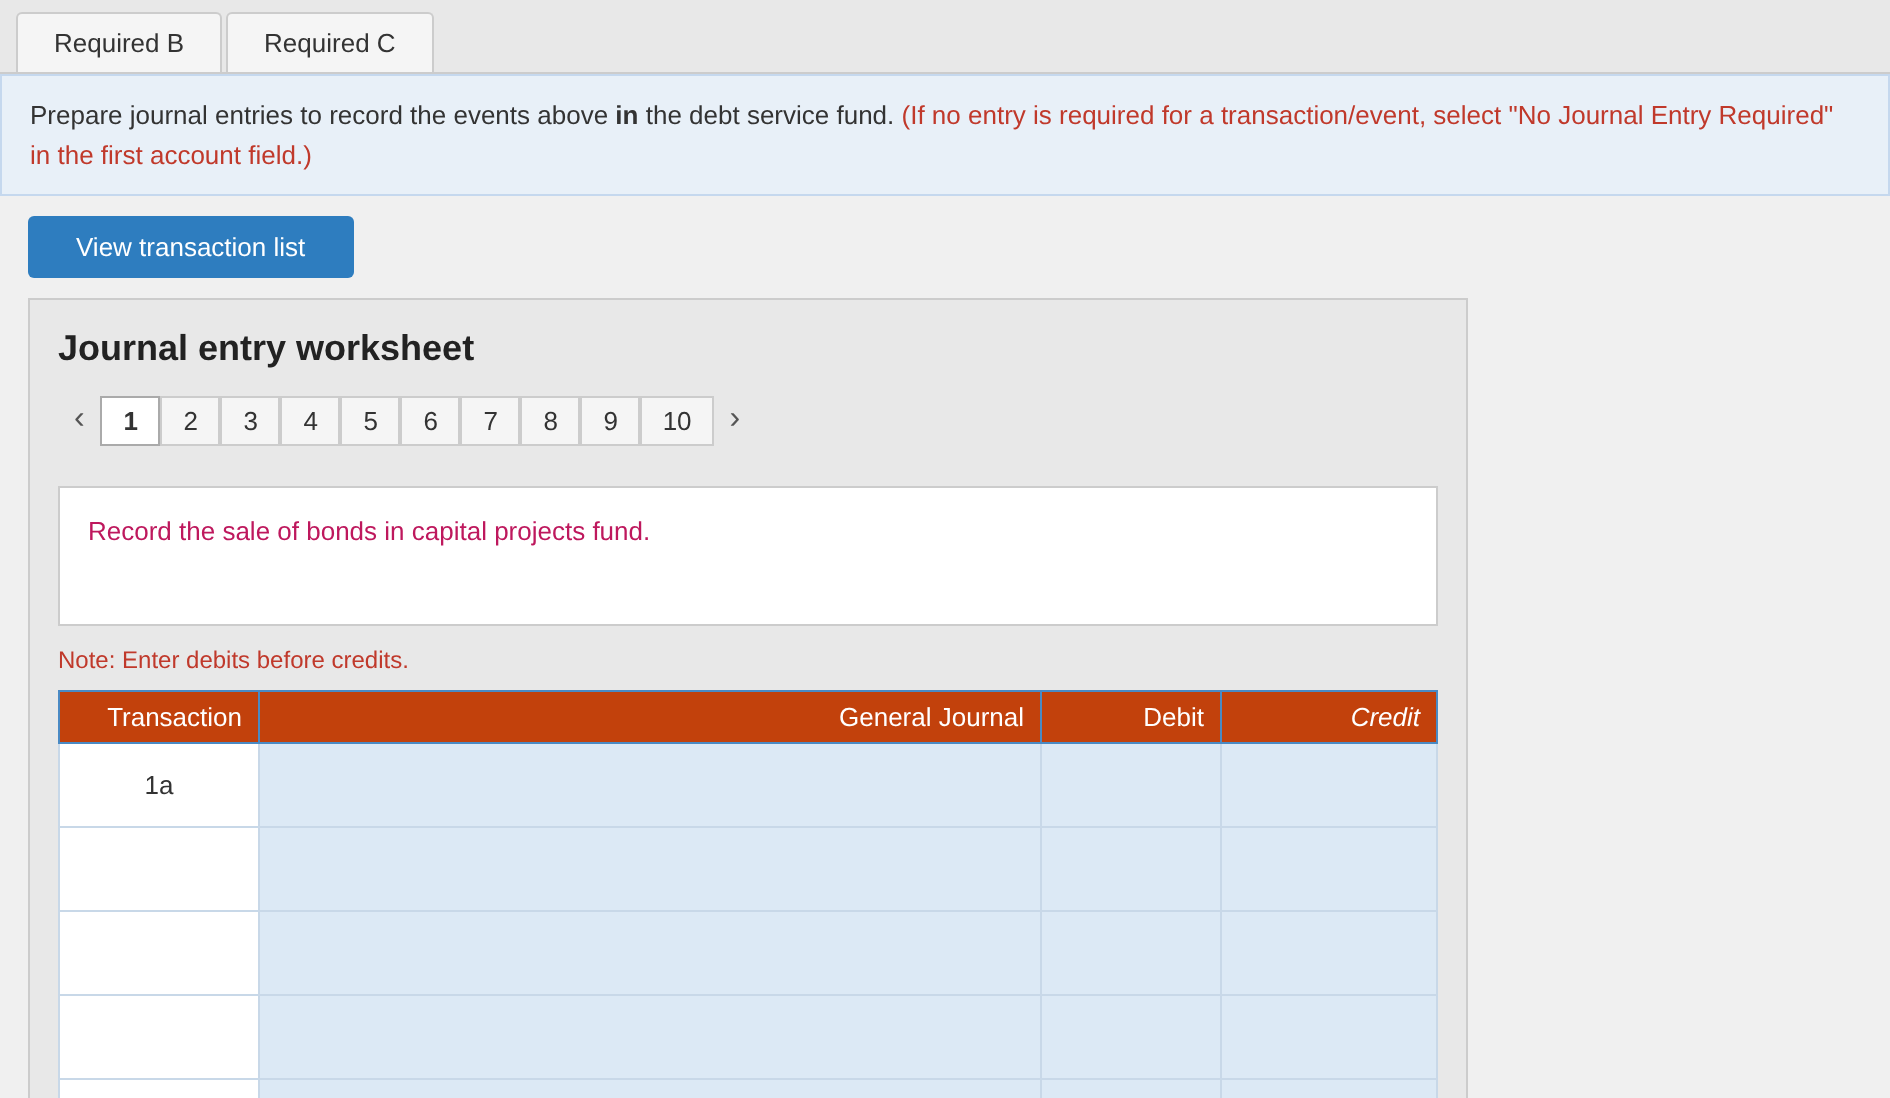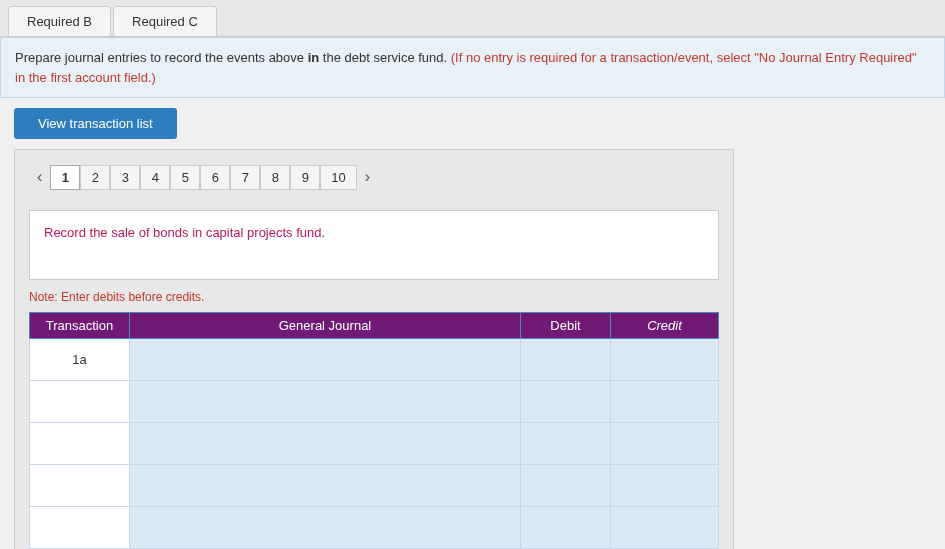--- a/index.html
+++ b/index.html
@@ -134,24 +134,24 @@
       margin-bottom: 8px;
     }
 
     
     .journal-table {
       width: 100%;
       border-collapse: collapse;
       background: #fff;
     }
     .journal-table th {
-      background: #701a75;
+      background: #c2410c;
       color: #fff;
       padding: 5px 8px;
-      text-align: center;
+      text-align: right;
       font-size: 13px;
       border: 1px solid #4a8ac4;
       font-weight: normal;
     }
     .journal-table th.col-transaction {
       width: 100px;
     }
     .journal-table th.col-general {
       width: auto;
     }
@@ -204,20 +204,21 @@
 
 <div class="info-banner">
   <span>Prepare journal entries to record the events above </span><span class="highlight">in</span><span> the debt service fund. </span><span class="condition">(If no entry is required for a transaction/event, select "No Journal Entry Required" in the first account field.)</span>
 </div>
 
 
 <button class="btn-view">View transaction list</button>
 
 
 <div class="worksheet-container">
+  <div class="worksheet-title">Journal entry worksheet</div>
 
   <div class="pagination">
     <button class="page-arrow">‹</button>
     <div class="page-num active">1</div>
     <div class="page-num">2</div>
     <div class="page-num">3</div>
     <div class="page-num">4</div>
     <div class="page-num">5</div>
     <div class="page-num">6</div>
     <div class="page-num">7</div>

